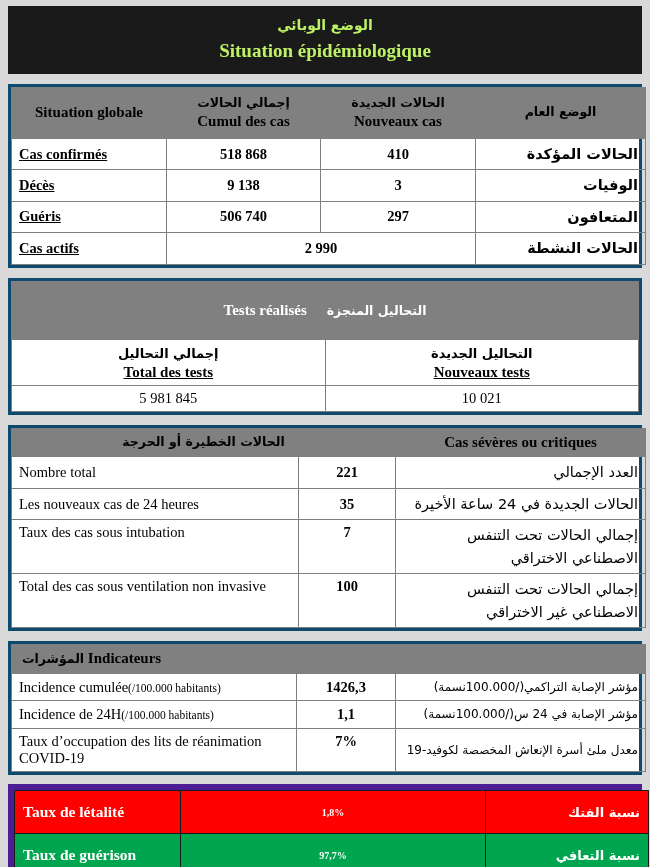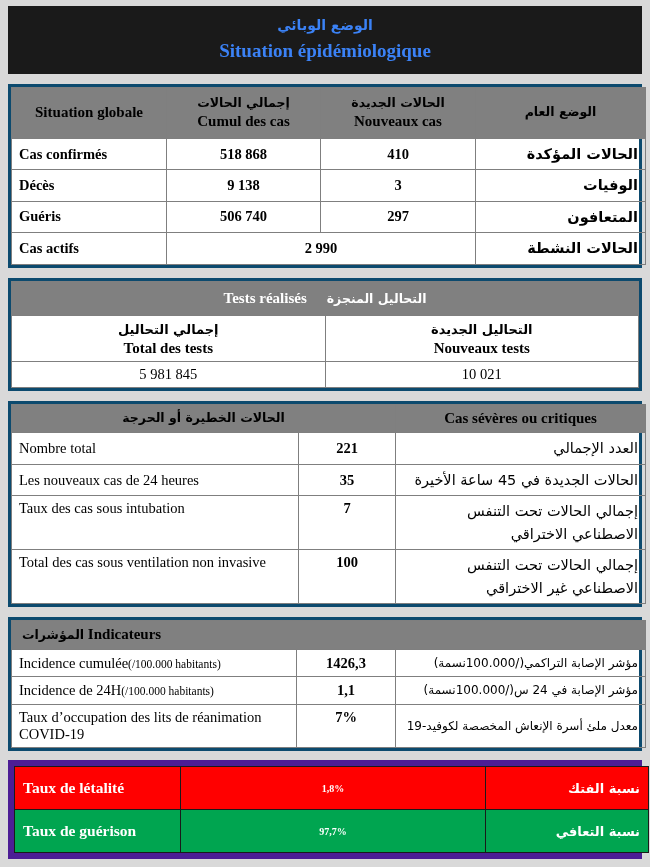--- a/index.html
+++ b/index.html
@@ -18,21 +18,21 @@
     width: 650px;
     height: 867px;
     box-sizing: border-box;
     padding: 6px 8px 0 8px;
     background: #d9d9d9;
   }
 
   
   .banner {
     background: #1a1a1a;
-    color: #3b82f6;
+    color: #bef264;
     text-align: center;
     padding: 8px 0 10px 0;
     border: 1px solid #1a1a1a;
   }
   .banner-ar {
     font-family: "DejaVu Sans", "Liberation Sans", sans-serif;
     font-weight: bold;
     font-size: 14px;
     direction: rtl;
     line-height: 1.5;
@@ -95,38 +95,38 @@
     font-weight: bold;
     font-size: 16px;
   }
   .num-plain { text-align: center; font-weight: normal; font-size: 15px; }
 
   .c-black { color: #000000; }
   .c-red   { color: #ff0000; }
   .c-green { color: #00a550; }
   .c-blue  { color: #1f6fb5; }
 
-  .bold { font-weight: bold; }
+  .bold { font-weight: bold; text-decoration: underline; }
 
   
   .t1 col.c1 { width: 155px; }
   .t1 col.c2 { width: 154px; }
   .t1 col.c3 { width: 155px; }
   .t1 col.c4 { width: 170px; }
 
   .t1 td { height: 22px; }
   .t1 .hdr { height: 42px; }
 
   
   .t2 .bar {
     background: #808080;
     color: #fff;
     text-align: center;
     font-weight: bold;
-    padding: 8px 0;
+    padding: 20px 0;
   }
   .t2 .bar .fr { font-size: 15px; }
   .t2 .bar .ar {
     font-family: "DejaVu Sans", "Liberation Sans", sans-serif;
     font-size: 12.5px;
     direction: rtl;
   }
   .t2 col.h1 { width: 50%; }
   .t2 col.h2 { width: 50%; }
 
@@ -285,21 +285,21 @@
           </th>
         </tr>
         <tr>
           <td class="fr-cell">Nombre total</td>
           <td class="num">221</td>
           <td class="ar-cell">العدد الإجمالي</td>
         </tr>
         <tr>
           <td class="fr-cell">Les nouveaux cas de 24 heures</td>
           <td class="num">35</td>
-          <td class="ar-cell">الحالات الجديدة في 45 ساعة الأخيرة</td>
+          <td class="ar-cell">الحالات الجديدة في 24 ساعة الأخيرة</td>
         </tr>
         <tr>
           <td class="fr-cell" style="vertical-align:top;">Taux des cas sous intubation</td>
           <td class="num" style="vertical-align:top;">7</td>
           <td class="ar-cell">إجمالي الحالات تحت التنفس الاصطناعي الاختراقي</td>
         </tr>
         <tr>
           <td class="fr-cell" style="vertical-align:top;">Total des cas sous ventilation non invasive</td>
           <td class="num" style="vertical-align:top;">100</td>
           <td class="ar-cell">إجمالي الحالات تحت التنفس الاصطناعي غير الاختراقي</td>

